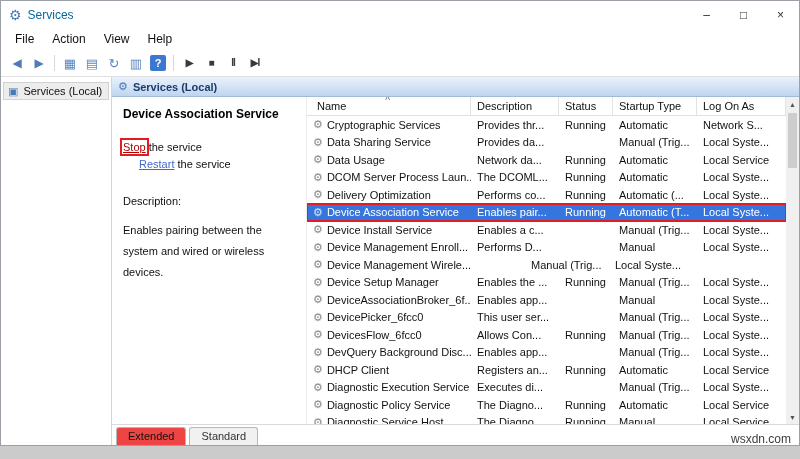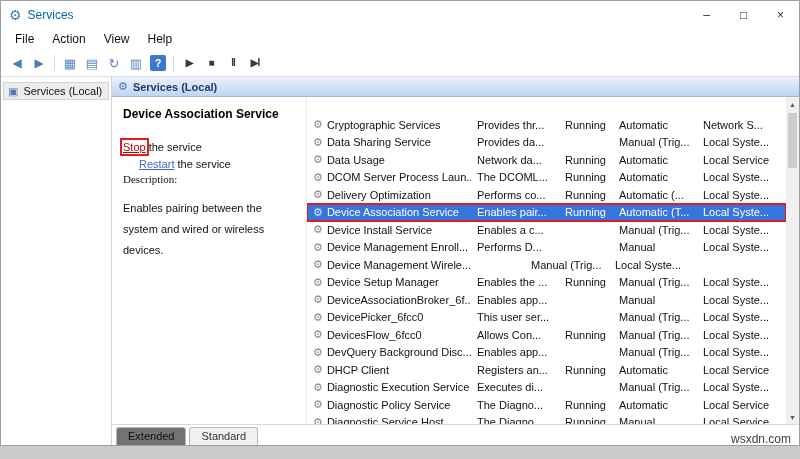--- a/index.html
+++ b/index.html
@@ -50,21 +50,21 @@
 
   .content { flex:1; display:flex; min-height:0; }
 
   
   .info-panel { width:195px; flex:0 0 195px; padding:10px 8px 0 11px; border-right:1px solid #ececec; }
   .svc-title { font-size:12px; font-weight:bold; color:#000; margin-bottom:18px; }
   .svc-links { font-size:11px; line-height:17px; color:#111; }
   a.link { text-decoration:underline; cursor:pointer; }
   .stop-link { color:#b30000; outline:2px solid #e31b23; outline-offset:1px; }
   .restart-link { color:#4169c8;padding-left:16px; }
-  .desc-label { font-size:11px; color:#111;font-family:Liberation Serif, serif; }
+  .desc-label { margin-top:22px; font-size:11px; color:#111; }
   .desc-text { margin-top:13px; font-size:11px; line-height:21px; width:176px; color:#111; }
 
   
   .table-area { flex:1; position:relative; min-width:0; }
   .thead { display:flex; height:19px; border-bottom:1px solid #e0e0e0; padding-right:13px; }
   .hcell { font-size:11px; color:#111; display:flex; align-items:center; padding-left:6px;
            border-right:1px solid #e3e3e3; position:relative; white-space:nowrap; overflow:hidden; }
   .hcell.c0 { padding-left:10px; }
   .sort { position:absolute; top:-2px; left:48%; font-size:10px; color:#666; }
   .rows { position:absolute; top:19px; left:0; right:13px; bottom:0; overflow:hidden; }
@@ -84,21 +84,21 @@
   .varrow { height:14px; width:13px; font-size:7px; color:#555; display:flex;
             align-items:center; justify-content:center; flex:0 0 14px; }
   .vthumb { width:9px; height:55px; background:#cdcdcd; margin-top:2px; }
   .vspacer { flex:1; }
 
   
   .tabbar { height:21px; flex:0 0 21px; border-top:1px solid #d9d9d9; display:flex;
             align-items:flex-end; padding-left:4px; background:#fff; }
   .tab { font-size:11px; padding:2px 11px 3px; border:1px solid #b8b8b8; border-bottom:none;
          margin-right:3px; border-radius:3px 3px 0 0; color:#111; }
-  .tab.active { background:#737373; }
+  .tab.active { background:#ef4444; }
   .tab.inactive { background:#f1f1f1; color:#333; }
 
   .watermark { position:absolute; right:9px; bottom:13px; font-size:12px; color:#3d3d3d; }
 </style>
 </head>
 <body>
 
 <div class="screen">
   <div class="window">
 
@@ -156,20 +156,38 @@
             <div class="svc-title">Device Association Service</div>
             <div class="svc-links">
               <div><a class="link stop-link">Stop</a><span> the service</span></div>
               <div><a class="link restart-link">Restart</a><span> the service</span></div>
             </div>
             <div class="desc-label">Description:</div>
             <div class="desc-text">Enables pairing between the system and wired or wireless devices.</div>
           </div>
 
           <div class="table-area">
+            <div class="thead">
+              <div class="hcell c0">
+                <span>Name</span>
+                <span class="sort">^</span>
+              </div>
+              <div class="hcell c1">
+                  <span>Description</span>
+                </div>
+              <div class="hcell c2">
+                  <span>Status</span>
+                </div>
+              <div class="hcell c3">
+                  <span>Startup Type</span>
+                </div>
+              <div class="hcell c4">
+                  <span>Log On As</span>
+                </div>
+            </div>
             <div class="rows">
                 <div class="trow">
                   <div class="tcell c0">
                     <span class="gear">⚙</span>
                     <span>Cryptographic Services</span>
                   </div>
                   <div class="tcell c1">Provides thr...</div>
                   <div class="tcell c2">Running</div>
                   <div class="tcell c3">Automatic</div>
                   <div class="tcell c4">Network S...</div>

